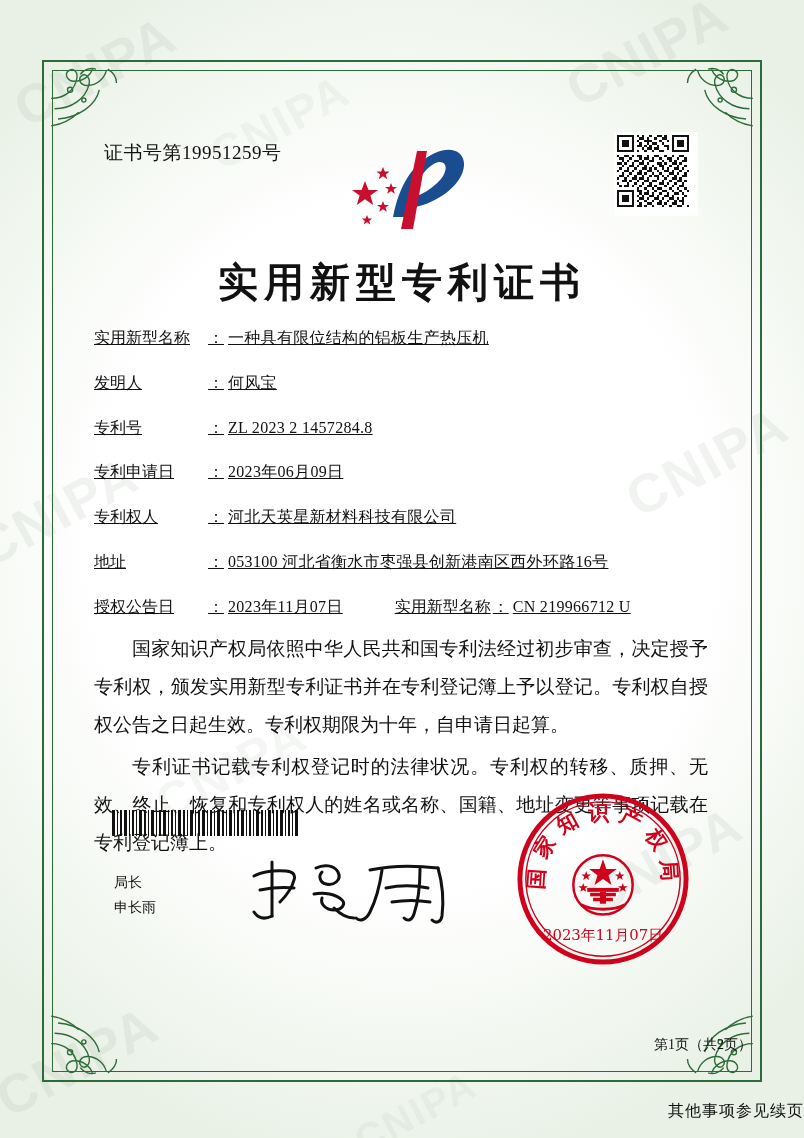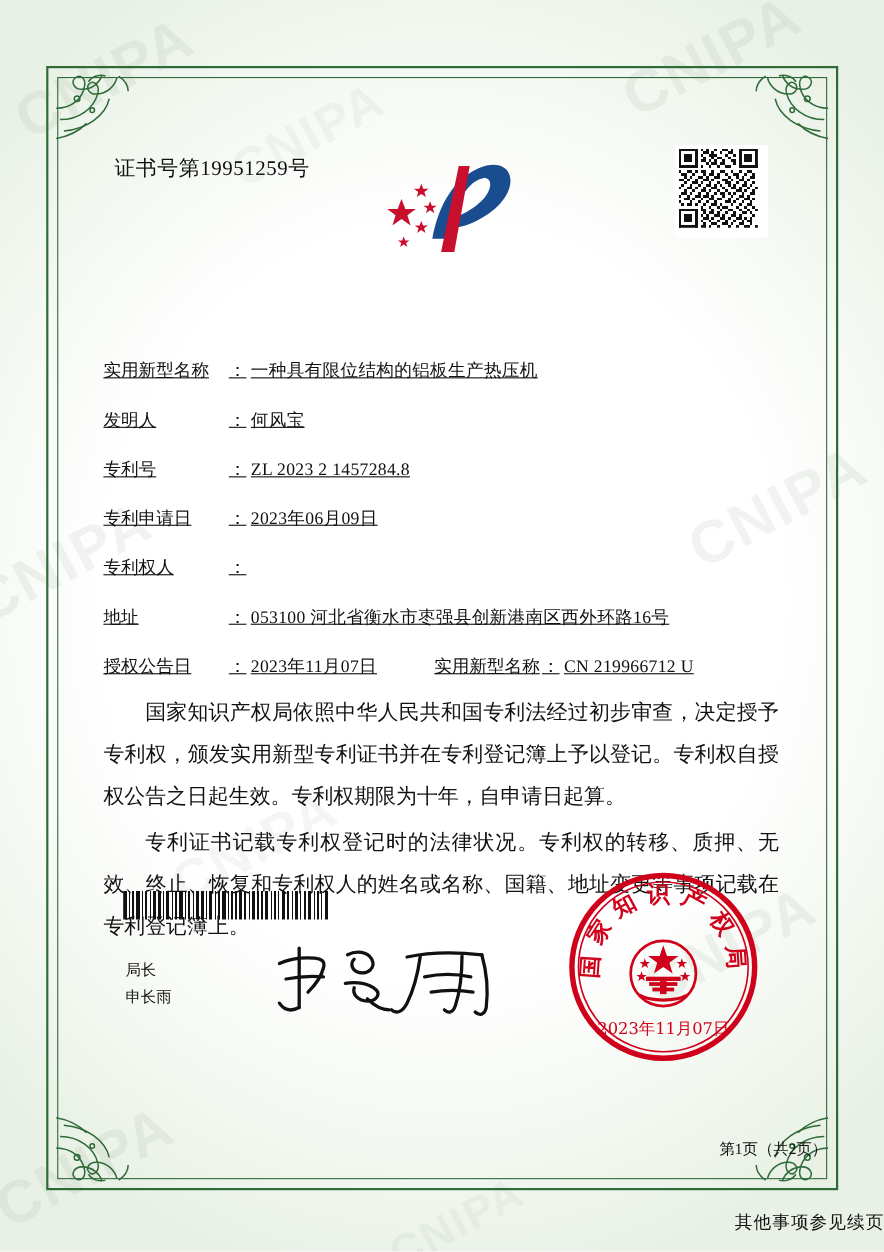--- a/index.html
+++ b/index.html
@@ -514,20 +514,21 @@
         <g fill="#c8102e">
           <polygon points="38,36 41.5,45 51,45 43.4,50.6 46.2,60 38,54.2 29.8,60 32.6,50.6 25,45 34.5,45"></polygon>
           <polygon points="56,22 57.8,26.6 62.6,26.6 58.8,29.5 60.2,34.2 56,31.3 51.8,34.2 53.2,29.5 49.4,26.6 54.2,26.6"></polygon>
           <polygon points="64,38 65.6,42 70,42 66.5,44.6 67.8,48.8 64,46.2 60.2,48.8 61.5,44.6 58,42 62.4,42"></polygon>
           <polygon points="56,56 57.6,60 62,60 58.5,62.6 59.8,66.8 56,64.2 52.2,66.8 53.5,62.6 50,60 54.4,60"></polygon>
           <polygon points="40,70 41.4,73.6 45.2,73.6 42.2,75.9 43.3,79.5 40,77.2 36.7,79.5 37.8,75.9 34.8,73.6 38.6,73.6"></polygon>
         </g>
       </svg>
     </div>
 
+    <div class="title">实用新型专利证书</div>
 
     <div class="fields">
 
       <div class="field-row">
         <div class="field-label">实用新型名称</div>
         <div class="field-sep">：</div>
         <div class="field-value">一种具有限位结构的铝板生产热压机</div>
       </div>
 
       <div class="field-row">
@@ -544,20 +545,21 @@
 
       <div class="field-row">
         <div class="field-label">专利申请日</div>
         <div class="field-sep">：</div>
         <div class="field-value">2023年06月09日</div>
       </div>
 
       <div class="field-row">
         <div class="field-label">专利权人</div>
         <div class="field-sep">：</div>
+        <div class="field-value">河北天英星新材料科技有限公司</div>
       </div>
 
       <div class="field-row">
         <div class="field-label">地址</div>
         <div class="field-sep">：</div>
         <div class="field-value">053100 河北省衡水市枣强县创新港南区西外环路16号</div>
       </div>
 
       <div class="field-row dual">
         <div class="field-label">授权公告日</div>

